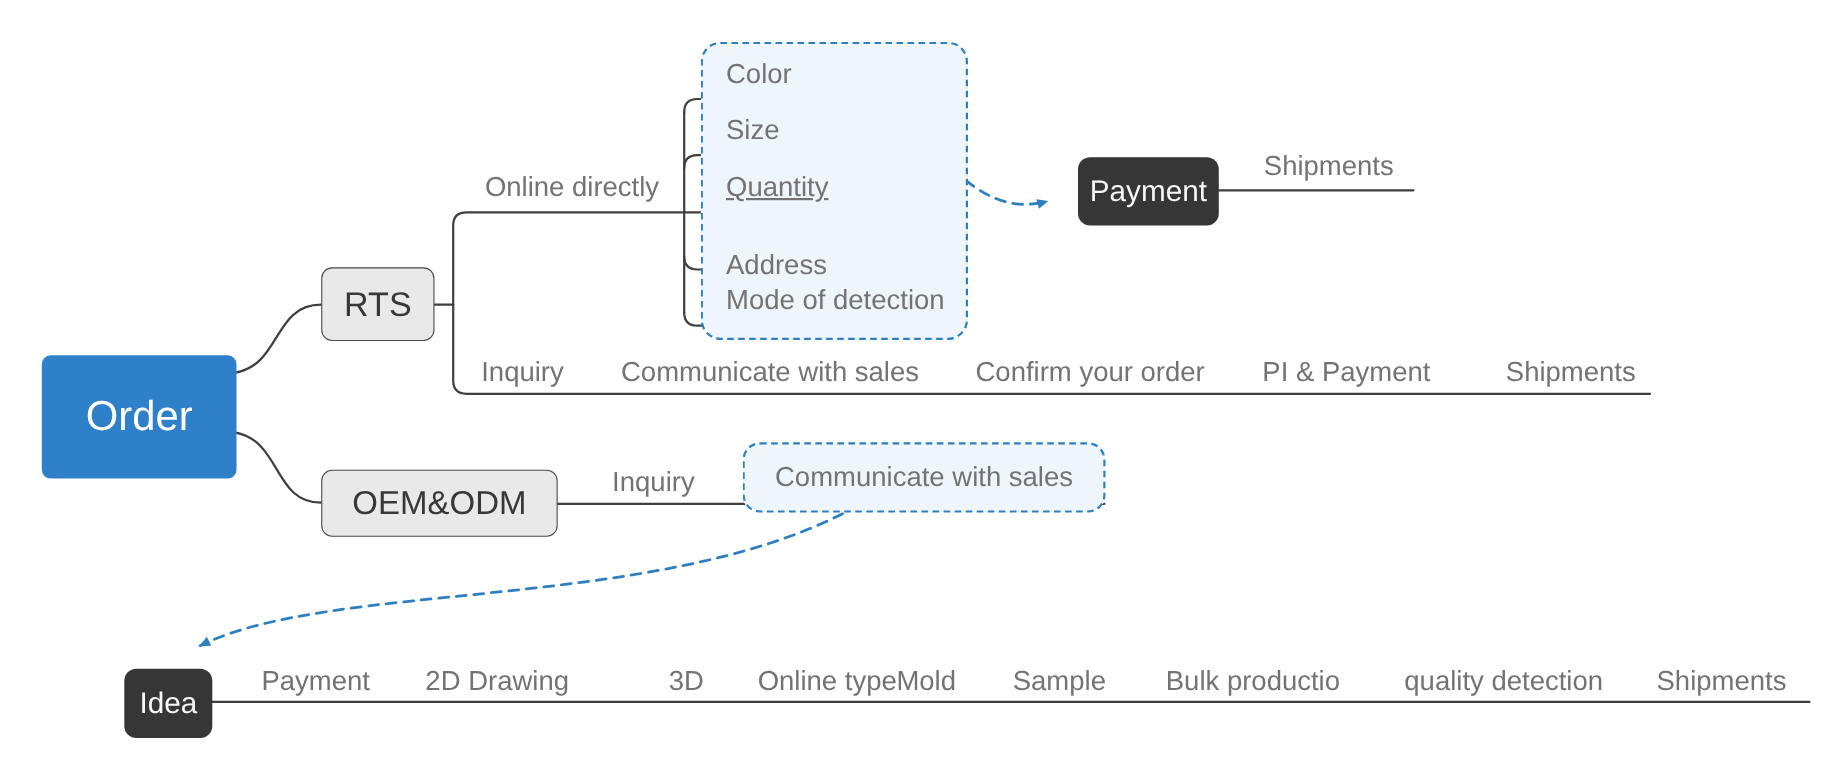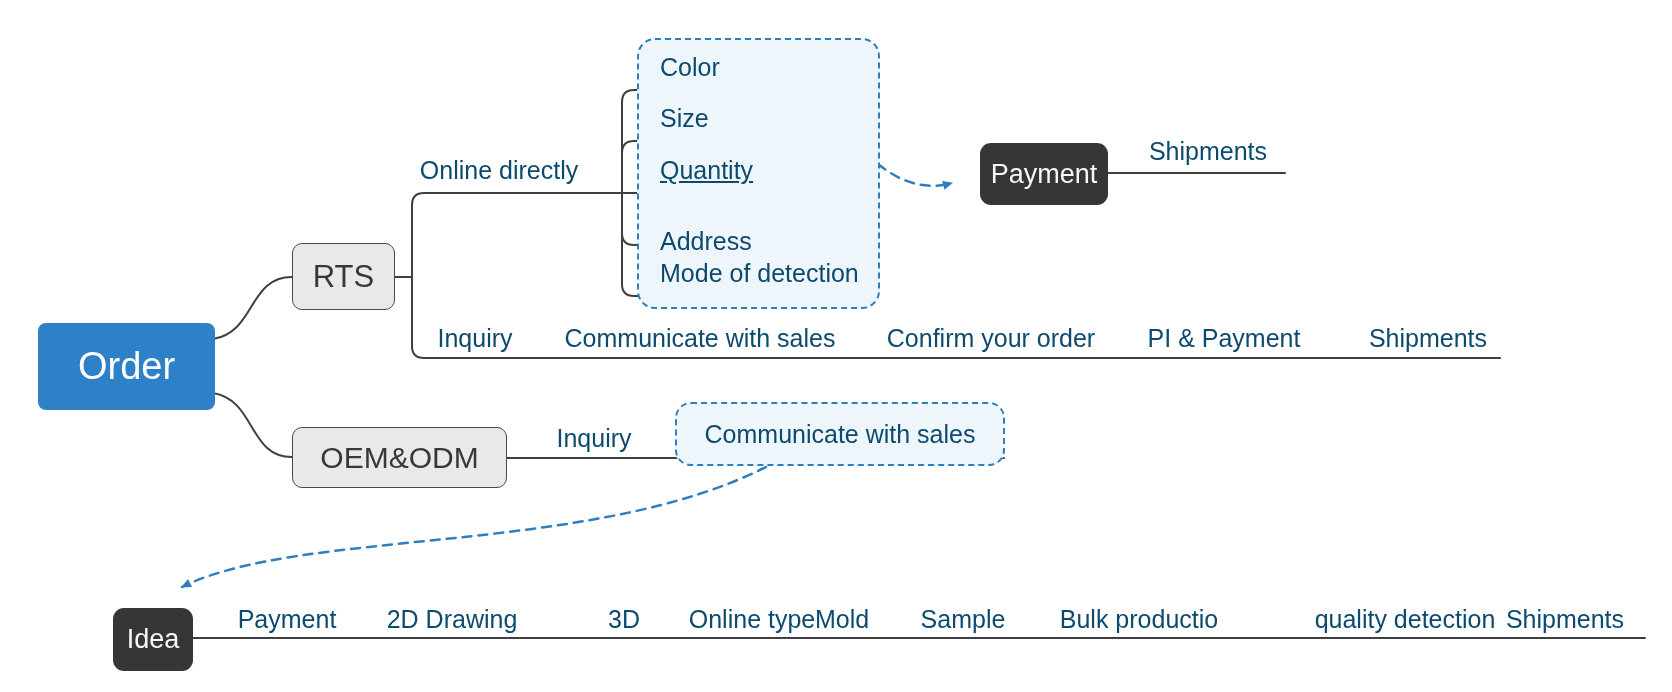--- a/index.html
+++ b/index.html
@@ -51,21 +51,21 @@
   .dashed-group {
     position: absolute;
     box-sizing: border-box;
     border: 2.5px dashed #2e7fc0;
     background: #eef6fc;
     border-radius: 18px;
   }
   .lbl {
     position: absolute;
     font-size: 25px;
-    color: #0c4a6e;
+    color: #737373;
     white-space: nowrap;
     line-height: 30px;
   }
   .lbl-c { transform: translateX(-50%); }
 </style>
 </head>
 <body>
 
 <div id="canvas">
 
@@ -94,31 +94,31 @@
       <path d="M 878,164 C 903,184 927,190 952,183" marker-end="url(#arr)"></path>
       <path d="M 766,467 C 590,556 300,528 182,587" marker-end="url(#arr)"></path>
     </g>
   </svg>
 
   <div class="dashed-group" style="left:637px; top:38px; width:243px; height:271px;"></div>
   <div class="dashed-group" style="left:675px; top:402px; width:330px; height:64px; border-radius:16px; display:flex; align-items:center; justify-content:center;">
     <span class="lbl" style="position:static;">Communicate with sales</span>
   </div>
 
-  <div class="node node-root" style="left:38px; top:323px; width:177px; height:87px;">Order</div>
+  <div class="node node-root" style="left:38px; top:323px; width:177px; height:112px;">Order</div>
 
   <div class="node node-branch" style="left:292px; top:427px; width:215px; height:61px; font-size:30px;">OEM&amp;ODM</div>
 
   <div class="node node-branch" style="left:292px; top:243px; width:103px; height:67px;">RTS</div>
 
   <div class="node node-dark" style="left:980px; top:143px; width:128px; height:62px;">Payment</div>
 
   <div class="node node-dark" style="left:113px; top:608px; width:80px; height:63px;">Idea</div>
 
-  <span class="lbl lbl-c" style="left:499px; top:155px;">Online directly</span>
+  <span class="lbl lbl-c" style="left:520px; top:155px;">Online directly</span>
 
   <span class="lbl" style="left:660px; top:52px;">Color</span>
   <span class="lbl" style="left:660px; top:103px;">Size</span>
   <span class="lbl" style="left:660px; top:155px;text-decoration:underline;">Quantity</span>
   <span class="lbl" style="left:660px; top:206px;margin-top:20px;">Address</span>
   <span class="lbl" style="left:660px; top:258px;">Mode of detection</span>
 
   <span class="lbl lbl-c" style="left:1208px; top:136px;">Shipments</span>
 
   <span class="lbl lbl-c" style="left:475px; top:323px;">Inquiry</span>
@@ -129,16 +129,16 @@
 
   <span class="lbl lbl-c" style="left:594px; top:423px;">Inquiry</span>
 
   <span class="lbl lbl-c" style="left:287px; top:604px;">Payment</span>
   <span class="lbl lbl-c" style="left:452px; top:604px;">2D Drawing</span>
   <span class="lbl lbl-c" style="left:624px; top:604px;">3D</span>
   <span class="lbl lbl-c" style="left:752px; top:604px;">Online type</span>
   <span class="lbl lbl-c" style="left:842px; top:604px;">Mold</span>
   <span class="lbl lbl-c" style="left:963px; top:604px;text-align:right;">Sample</span>
   <span class="lbl lbl-c" style="left:1139px; top:604px;">Bulk productio</span>
-  <span class="lbl lbl-c" style="left:1367px; top:604px;margin-left:38px;">quality detection</span>
+  <span class="lbl lbl-c" style="left:1367px; top:604px;">quality detection</span>
   <span class="lbl lbl-c" style="left:1565px; top:604px;">Shipments</span>
 
 </div>
 
 </body></html>

